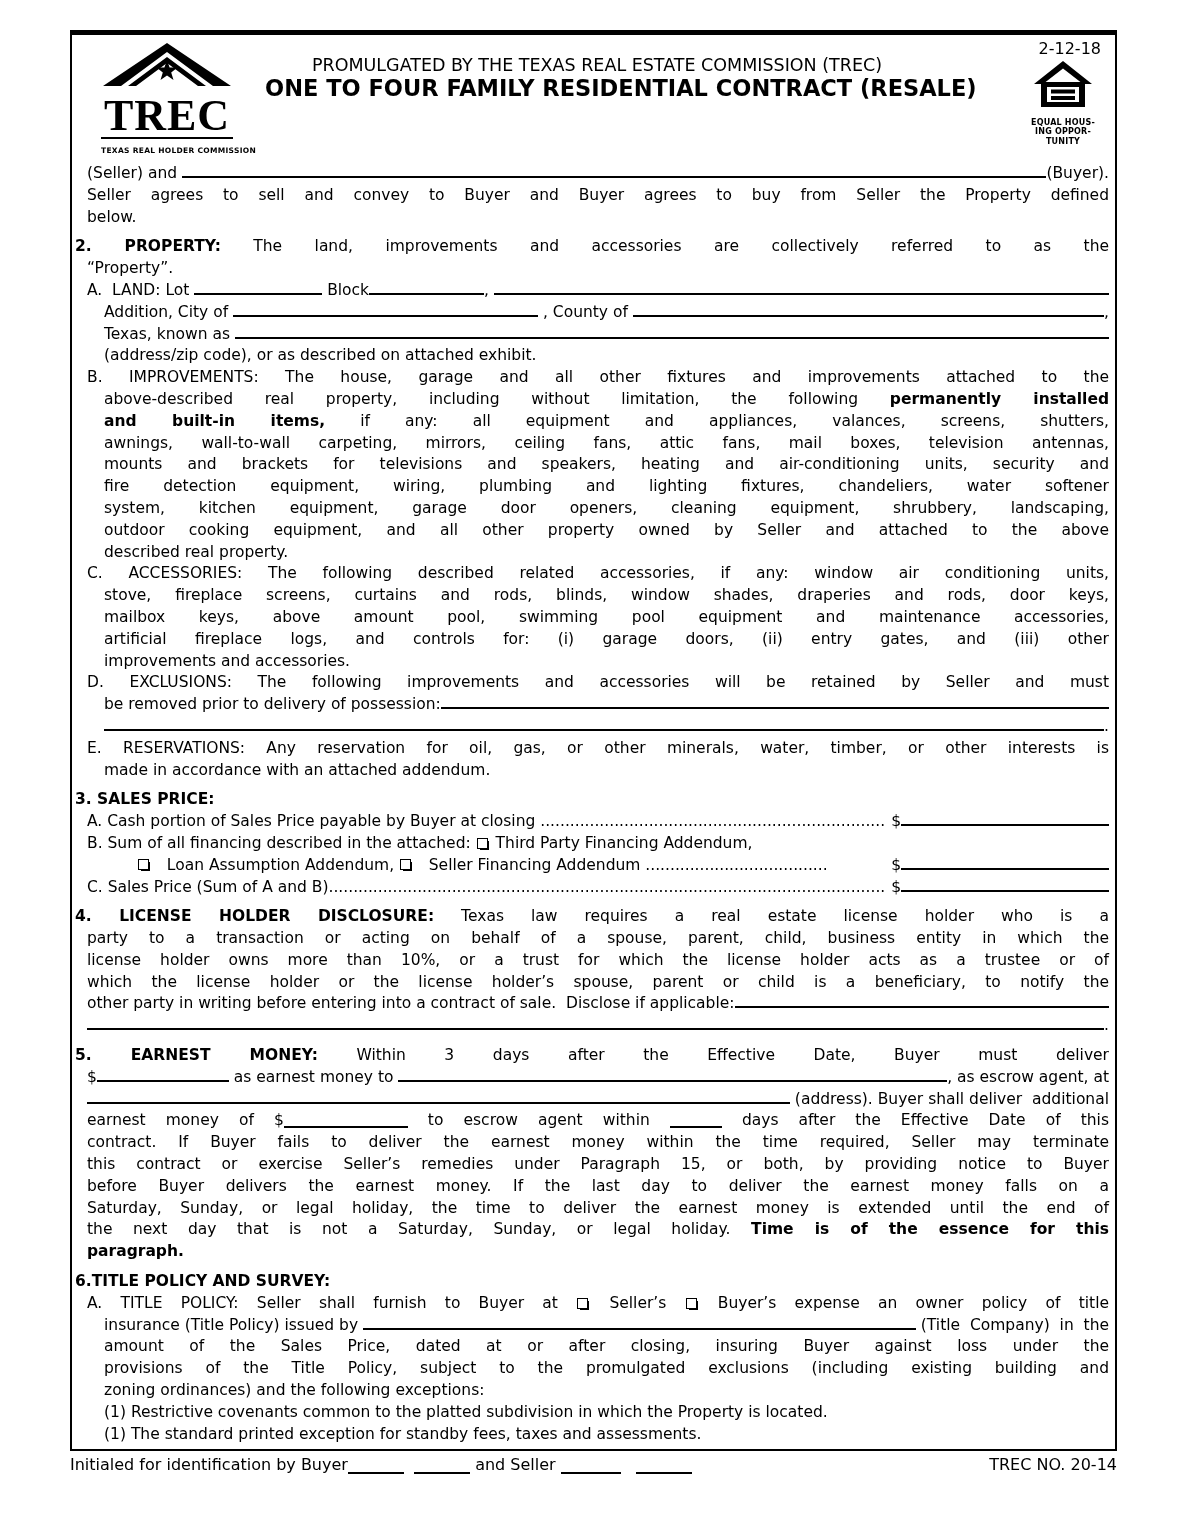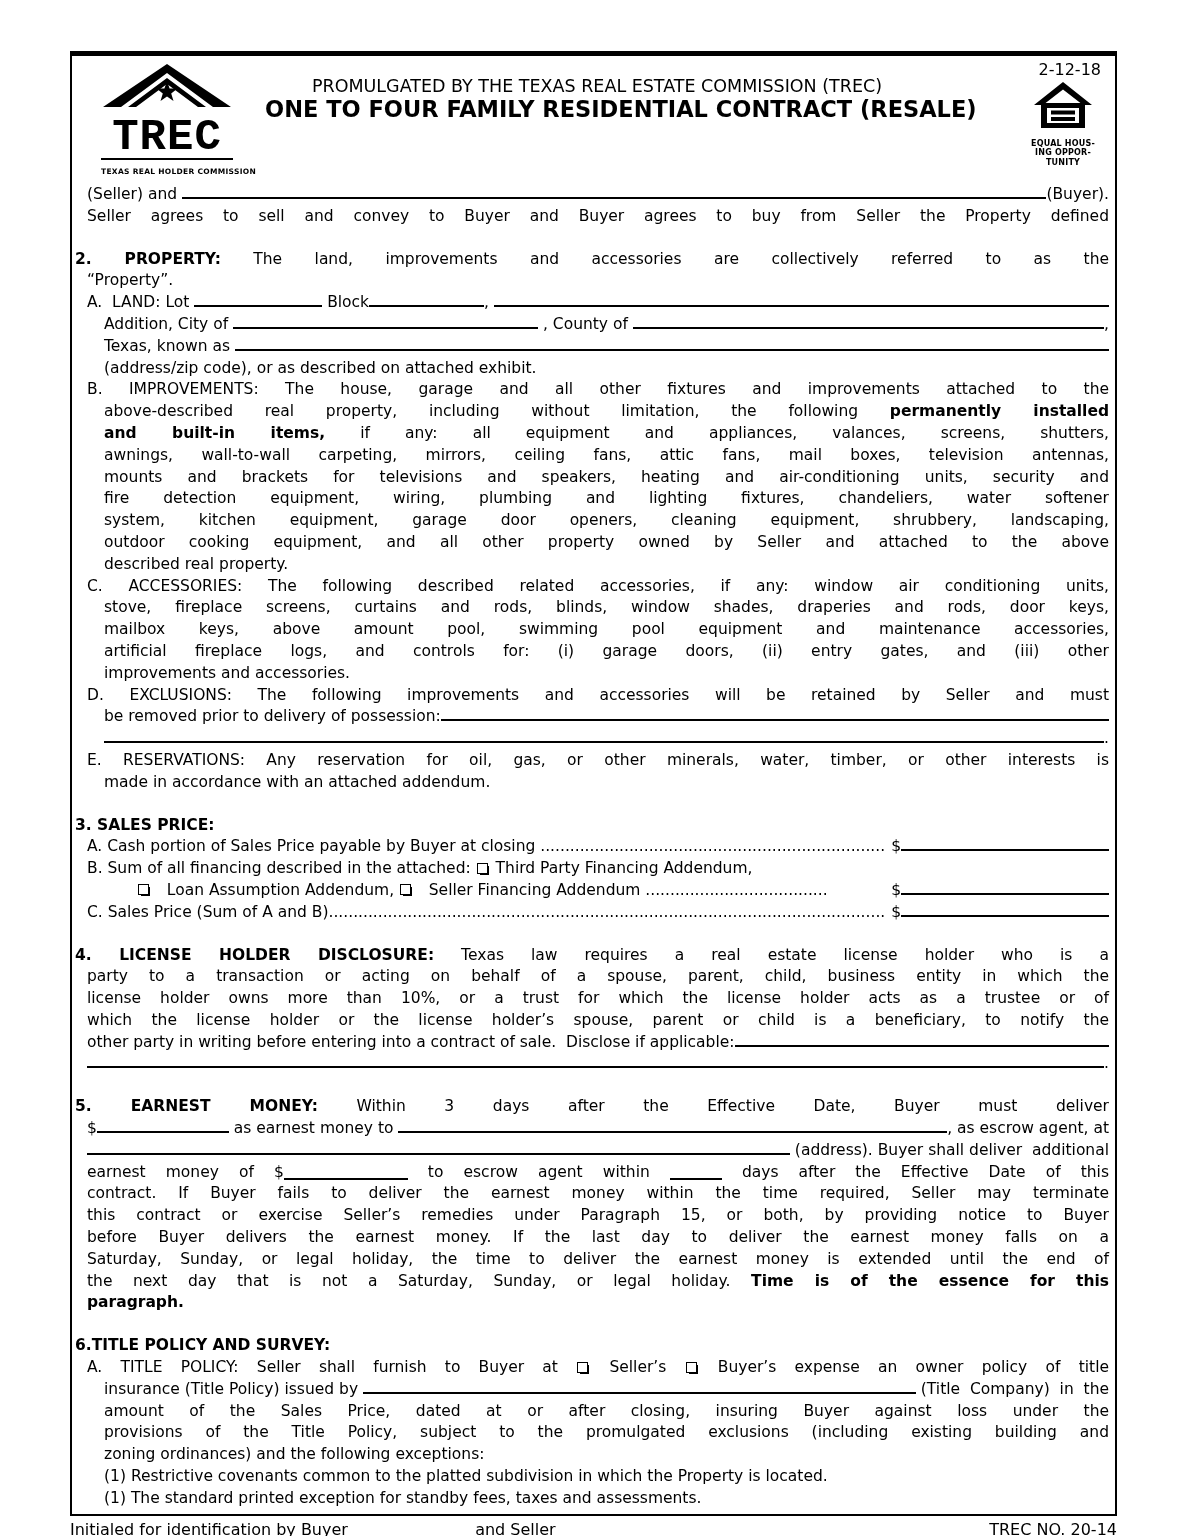--- a/index.html
+++ b/index.html
@@ -4,40 +4,40 @@
 <style>
   * { margin:0; padding:0; box-sizing:border-box; }
   html,body { background:#fff; }
   body {
     width:1187px; height:1536px;
     font-family:"DejaVu Sans", sans-serif;
     font-size:15.5px; line-height:21.8px;
     color:#000; background:#fff;
     -webkit-font-smoothing:antialiased;
   }
-  .page { position:relative; width:1187px; height:1536px; padding-top:51px; }
+  .page { position:relative; width:1187px; height:1536px; padding-top:30px; }
   .doc {
     margin-left:70px; width:1047px; min-height:1412px;
     border:2px solid #000; border-top:5px solid #000;
     padding:2px 6px 4px 3px; background:#fff;
   }
   
   .hdr { position:relative; height:126px; }
   .hdr-date { position:absolute; top:1px; right:8px; font-size:16px; }
   .trec-logo { position:absolute; left:26px; top:6px; width:132px; text-align:center; }
-  .trec-word { font-family:Liberation Mono, monospace; font-weight:bold; font-size:44px; line-height:40px; letter-spacing:1px; }
+  .trec-word { font-family:Liberation Serif, serif; font-weight:bold; font-size:44px; line-height:40px; letter-spacing:1px; }
   .trec-cap { border-top:2px solid #000; margin-top:1px; padding-top:1px; font-size:7.5px; font-weight:bold; letter-spacing:.3px; white-space:nowrap; }
   .hdr-center { margin:0 180px 0 190px; padding-top:18px; text-align:center; }
   .h-prom { font-size:17.5px; white-space:nowrap; }
   .h-title { font-size:22.5px; font-weight:bold; white-space:nowrap; margin-top:1px; }
   .h-notice { font-size:16px; margin-top:6px; }
   .eho { position:absolute; right:4px; top:24px; width:84px; text-align:center; }
   .eho-cap { font-size:8px; font-weight:bold; line-height:9.5px; letter-spacing:.2px; }
   
-  .grp + .grp { margin-top:21px; }
+  .grp + .grp { margin-top:8px; }
   .line { min-height:21.8px; }
   .i1 { margin-left:12px; }
   .i2 { margin-left:29px; }
   .i4 { margin-left:62px; }
   .mj { text-align:justify; text-align-last:justify; }
   .mf { display:flex; align-items:baseline; }
   .mf > span, .mf > b { white-space:pre; flex:0 0 auto; }
   .u { display:inline-block; border-bottom:2px solid #000; height:14px; margin-bottom:-3px; }
   .mf .u.fill { flex:1 1 40px; width:auto; }
   .ld { flex:1 1 8px !important; overflow:hidden; white-space:nowrap; }
@@ -93,20 +93,21 @@
     </div>
 
     <div>
         <div class="grp">
           <div class="line i1 mf">
             <span>(Seller) and </span>
             <span class="u fill"></span>
             <span>(Buyer).</span>
           </div>
           <div class="line i1 mj"><span>Seller agrees to sell and convey to Buyer and Buyer agrees to buy from Seller the Property defined</span></div>
+          <div class="line i1 ml"><span>below.</span></div>
         </div>
         <div class="grp">
           <div class="line i0 mj"><b>2. PROPERTY:</b><span> The land, improvements and accessories are collectively referred to as the</span></div>
           <div class="line i1 ml"><span>“Property”.</span></div>
           <div class="line i1 mf">
             <span>A.  LAND: Lot </span>
             <span class="u" style="width: 128px;"></span>
             <span> Block</span>
             <span class="u" style="width: 115px;"></span>
             <span>, </span>

